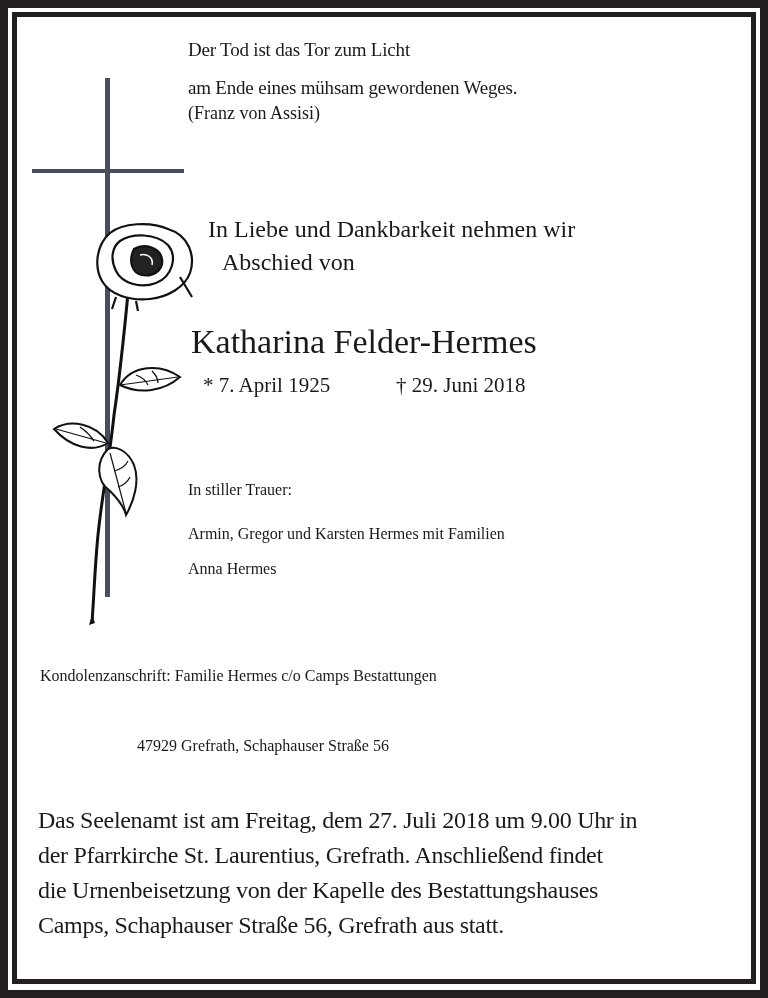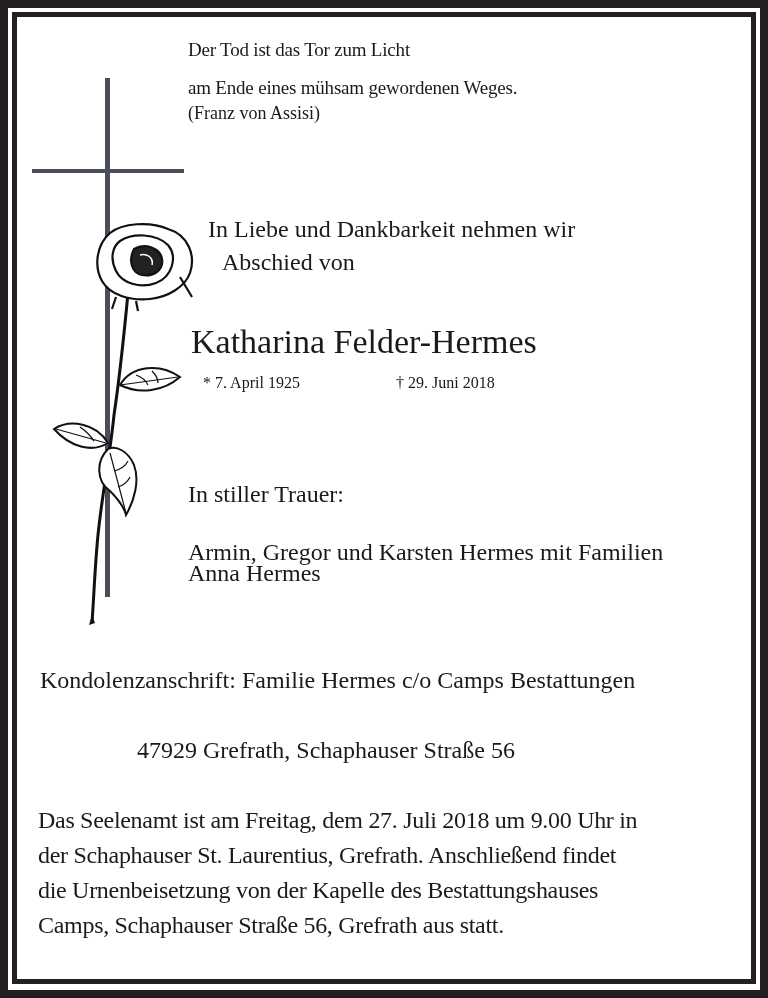--- a/index.html
+++ b/index.html
@@ -21,22 +21,22 @@
     }
     .page {
       position: absolute; left: 17px; top: 17px; right: 17px; bottom: 19px;
       background: #ffffff;
     }
     .t { position: absolute; white-space: nowrap; line-height: 1; }
     .quote { font-size: 19px; letter-spacing: -0.2px; }
     .cite { font-size: 18px; }
     .intro { font-size: 24px; }
     .name { font-size: 34px; }
-    .dates { font-size: 16px; }
-    .trauer { font-size: 24px; }
+    .dates { font-size: 21px; }
+    .trauer { font-size: 16px; }
     .body { font-size: 24px; letter-spacing: -0.3px; }
     .cross-v {
       position: absolute; left: 105px; top: 78px; width: 5px; height: 519px;
       background: #4a4e5a;
     }
     .cross-h {
       position: absolute; left: 32px; top: 169px; width: 152px; height: 4px;
       background: #4a4e5a;
     }
     svg.rose { position: absolute; left: 40px; top: 215px; }
@@ -83,22 +83,22 @@
 <span class="t cite" style="left:188px; top:104px;">(Franz von Assisi)</span>
 
 <span class="t intro" style="left:208px; top:217px;">In Liebe und Dankbarkeit nehmen wir</span>
 <span class="t intro" style="left:222px; top:250px;">Abschied von</span>
 
 <span class="t name" style="left:191px; top:325px;">Katharina Felder-Hermes</span>
 <span class="t dates" style="left:203px; top:375px;">* 7. April 1925</span>
 <span class="t dates" style="left:396px; top:375px;">† 29. Juni 2018</span>
 
 <span class="t trauer" style="left:188px; top:482px;">In stiller Trauer:</span>
-<span class="t trauer" style="left:188px; top:540px;">Armin, Gregor und Karsten Hermes mit Familien</span>
+<span class="t trauer" style="left:188px; top:526px;">Armin, Gregor und Karsten Hermes mit Familien</span>
 <span class="t trauer" style="left:188px; top:561px;">Anna Hermes</span>
 
 <span class="t trauer" style="left:40px; top:668px;">Kondolenzanschrift: Familie Hermes c/o Camps Bestattungen</span>
 <span class="t trauer" style="left:137px; top:703px;margin-top:35px;">47929 Grefrath, Schaphauser Straße 56</span>
 
 <span class="t body" style="left:38px; top:808px;">Das Seelenamt ist am Freitag, dem 27. Juli 2018 um 9.00 Uhr in</span>
-<span class="t body" style="left:38px; top:843px;">der Schaphauser St. Laurentius, Grefrath. Anschließend findet</span>
+<span class="t body" style="left:38px; top:843px;">der Pfarrkirche St. Laurentius, Grefrath. Anschließend findet</span>
 <span class="t body" style="left:38px; top:878px;">die Urnenbeisetzung von der Kapelle des Bestattungshauses</span>
 <span class="t body" style="left:38px; top:913px;">Camps, Schaphauser Straße 56, Grefrath aus statt.</span>
 
 </body></html>

